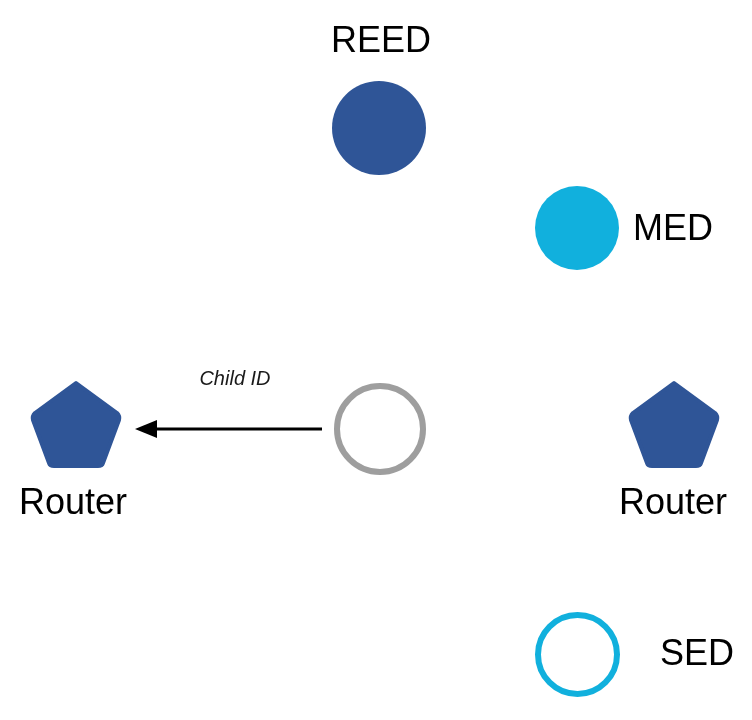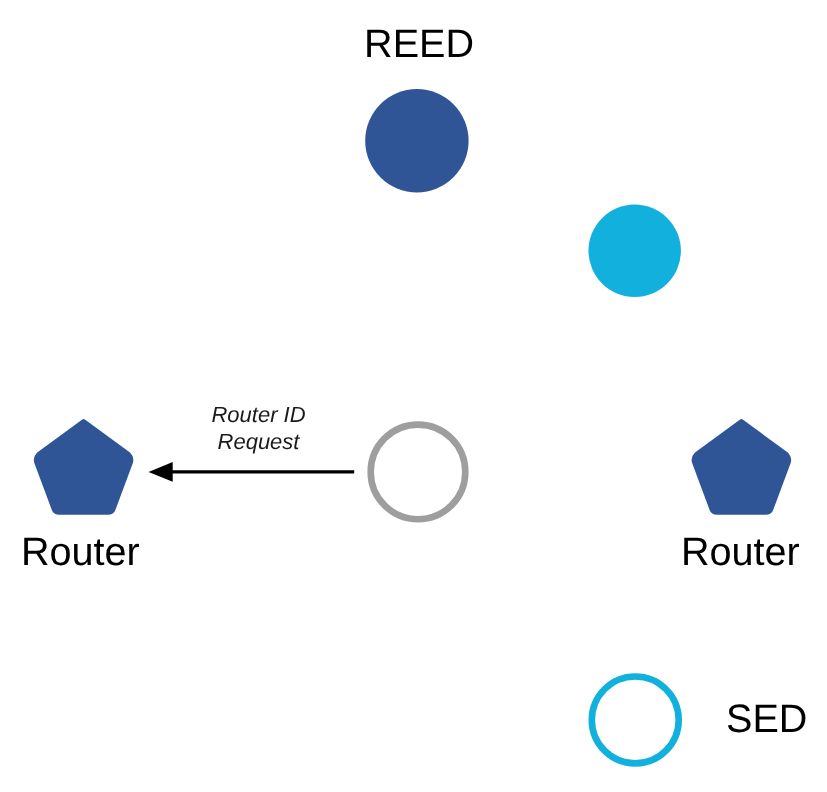--- a/index.html
+++ b/index.html
@@ -57,29 +57,29 @@
 <body>
 
 <div id="diagram">
 
   <div class="node-label" style="left:331px; top:22px;">REED</div>
 
   <div class="shape circle-filled" style="left:332px; top:81px; width:94px; height:94px; background:#2f5597;"></div>
 
   <div class="shape circle-filled" style="left:535px; top:186px; width:84px; height:84px; background:#11b0dd;"></div>
 
+  <div class="node-label" style="left:633px; top:210px;">MED</div>
 
   <svg class="shape" style="left:30px; top:380px;" width="92" height="88" viewBox="0 0 92 88">
     <path d="M46 3 L87 33 Q90 36 89 40 L73 83 Q72 86 68 86 L24 86 Q20 86 19 83 L3 40 Q2 36 5 33 Z" fill="#2f5597" stroke="#2f5597" stroke-width="4" stroke-linejoin="round"></path>
   </svg>
 
   <div class="node-label" style="left:19px; top:484px;">Router</div>
 
-  <div class="edge-label" style="left:155px; top:366px; width:160px;">Router ID</div>
-  <div class="edge-label" style="left:155px; top:390px; width:160px;">Request</div>
+  <div class="edge-label" style="left:155px; top:366px; width:160px;">Child ID</div>
 
   <svg class="shape" style="left:130px; top:405px;" width="200" height="48" viewBox="0 0 200 48">
     <line x1="22" y1="24" x2="192" y2="24" stroke="#000000" stroke-width="3"></line>
     <polygon points="5,24 27,15 27,33" fill="#000000"></polygon>
   </svg>
 
   <div class="shape circle-ring" style="left:334px; top:383px; width:92px; height:92px; border:6px solid #9e9e9e;"></div>
 
   <svg class="shape" style="left:628px; top:380px;" width="92" height="88" viewBox="0 0 92 88">
     <path d="M46 3 L87 33 Q90 36 89 40 L73 83 Q72 86 68 86 L24 86 Q20 86 19 83 L3 40 Q2 36 5 33 Z" fill="#2f5597" stroke="#2f5597" stroke-width="4" stroke-linejoin="round"></path>

